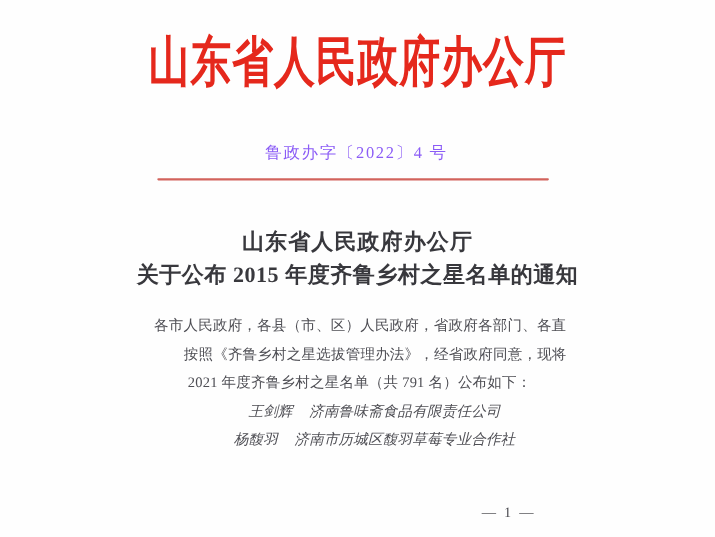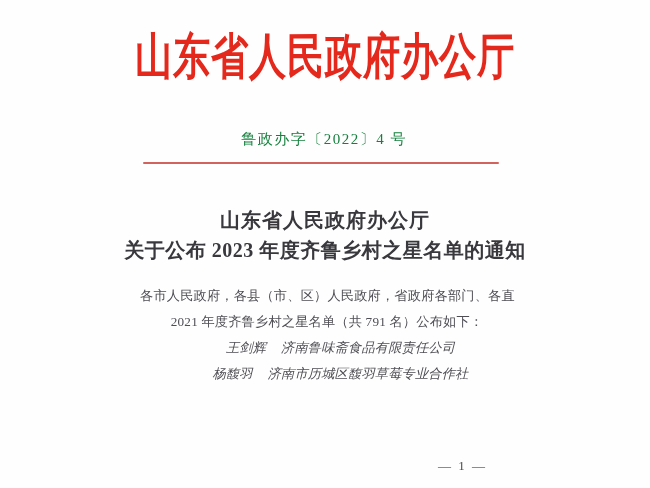--- a/index.html
+++ b/index.html
@@ -25,21 +25,21 @@
     color:#e5281c;
     letter-spacing:1px;
     transform:scaleX(0.76);
     transform-origin:center;
     white-space:nowrap;
   }
   .doc-number{
     position:absolute;top:130px;left:0;width:648px;
     text-align:center;
     font-size:15px;
-    color:#15803d;
+    color:#8b5cf6;
     letter-spacing:1.5px;
   }
   .red-divider{
     position:absolute;top:162px;left:143px;
     width:356px;height:2px;
     background:#d2635c;
     border-radius:1px;
   }
   .title{
     position:absolute;top:205px;left:0;width:650px;
@@ -81,25 +81,26 @@
   <div class="masthead">
     <span class="inner">山东省人民政府办公厅</span>
   </div>
 
   <div class="doc-number">鲁政办字〔2022〕4 号</div>
 
   <div class="red-divider"></div>
 
   <div class="title">
     <div class="line1">山东省人民政府办公厅</div>
-    <div class="line2">关于公布 2023 年度齐鲁乡村之星名单的通知</div>
+    <div class="line2">关于公布 2015 年度齐鲁乡村之星名单的通知</div>
   </div>
 
   <div class="body-text">
     <div class="body-line">各市人民政府，各县（市、区）人民政府，省政府各部门、各直</div>
+    <div class="body-line indent">按照《齐鲁乡村之星选拔管理办法》，经省政府同意，现将</div>
     <div class="body-line">2021 年度齐鲁乡村之星名单（共 791 名）公布如下：</div>
 
     <div class="winner-row">
       <span class="winner-name">王剑辉</span><span>济南鲁味斋食品有限责任公司</span>
     </div>
     <div class="winner-row">
       <span class="winner-name">杨馥羽</span><span>济南市历城区馥羽草莓专业合作社</span>
     </div>
   </div>
 

